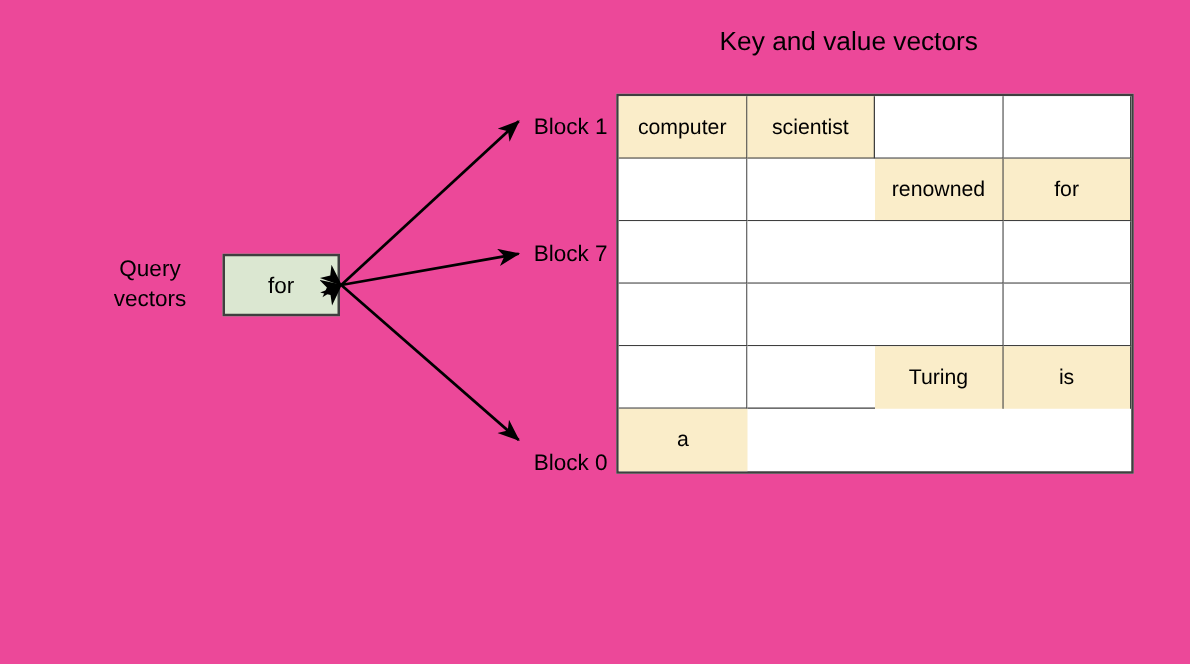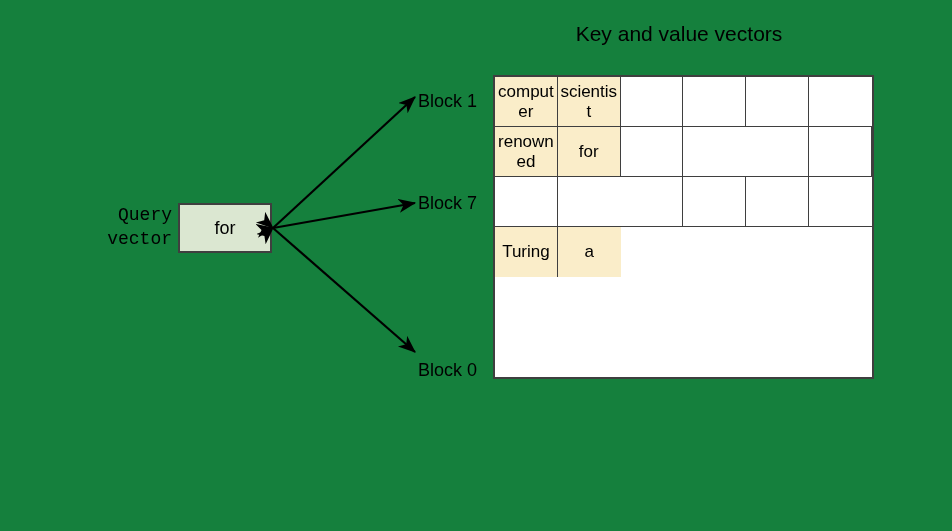--- a/index.html
+++ b/index.html
@@ -4,48 +4,47 @@
 <style>
   html, body {
     margin: 0;
     padding: 0;
     background: #ffffff;
   }
   #canvas {
     position: relative;
     width: 952px;
     height: 531px;
-    background: #15803d;
+    background: #ec4899;
     font-family: "Liberation Sans", sans-serif;
     overflow: hidden;
   }
 
   
   #title {
     position: absolute;
     left: 493px;
     top: 22px;
     width: 372px;
     text-align: center;
     font-size: 21px;
     color: #000000;
     white-space: nowrap;
   }
 
   
   #query-label {
     position: absolute;
-    left: 100px;
+    left: 84px;
     top: 203px;
     width: 72px;
-    text-align: right;
+    text-align: center;
     font-size: 18px;
     line-height: 24px;
     color: #000000;
-    font-family: Liberation Mono, monospace;
   }
 
   
   #query-box {
     position: absolute;
     left: 178px;
     top: 203px;
     width: 94px;
     height: 50px;
     background: #dbe7d1;
@@ -67,38 +66,38 @@
     height: 531px;
     pointer-events: none;
   }
 
   
   .block-label {
     position: absolute;
     font-size: 18px;
     color: #000000;
     white-space: nowrap;
-    text-align: left;
+    text-align: right;
     width: 68px;
   }
   #block-label-1 { left: 418px; top: 91px; }
   #block-label-2 { left: 418px; top: 193px; }
   #block-label-0 { left: 418px; top: 360px; }
 
   
   #grid {
     position: absolute;
     left: 493px;
     top: 75px;
-    width: 381px;
+    width: 414px;
     height: 304px;
     border: 2px solid #3f3f3f;
     box-sizing: border-box;
     display: grid;
-    grid-template-columns: repeat(6, 1fr);
+    grid-template-columns: repeat(4, 1fr);
     grid-template-rows: repeat(6, 1fr);
     background: #ffffff;
   }
   .cell {
     border-right: 1.5px solid #3f3f3f;
     border-bottom: 1.5px solid #3f3f3f;
     box-sizing: border-box;
     display: flex;
     align-items: center;
     justify-content: center;
@@ -121,21 +120,21 @@
 </style>
 </head>
 <body>
 
 <div id="canvas">
 
   <div id="title">Key and value vectors</div>
 
   <div id="query-label">
     <div>Query</div>
-    <div>vector</div>
+    <div>vectors</div>
   </div>
 
   <div id="query-box">
     <span>for</span>
   </div>
 
   <svg id="arrows" viewBox="0 0 952 531">
     <defs>
       <marker id="ah" markerWidth="9" markerHeight="9" refX="7.5" refY="3.2" orient="auto" markerUnits="strokeWidth">
         <path d="M0,0 L8,3.2 L0,6.4 L2.2,3.2 z" fill="#000000"></path>
@@ -206,18 +205,21 @@
       </div>
       <div class="cell">
         <span class="txt"></span>
       </div>
       <div class="cell lastcol">
         <span class="txt"></span>
       </div>
       <div class="cell filled lastrow">
         <span class="txt">Turing</span>
       </div>
+      <div class="cell filled lastrow">
+        <span class="txt">is</span>
+      </div>
       <div class="cell filled lastcol lastrow">
         <span class="txt">a</span>
       </div>
     </div>
 
 </div>
 
 </body></html>

